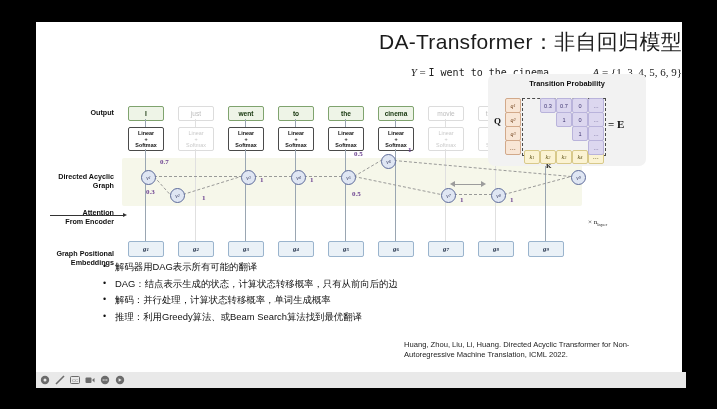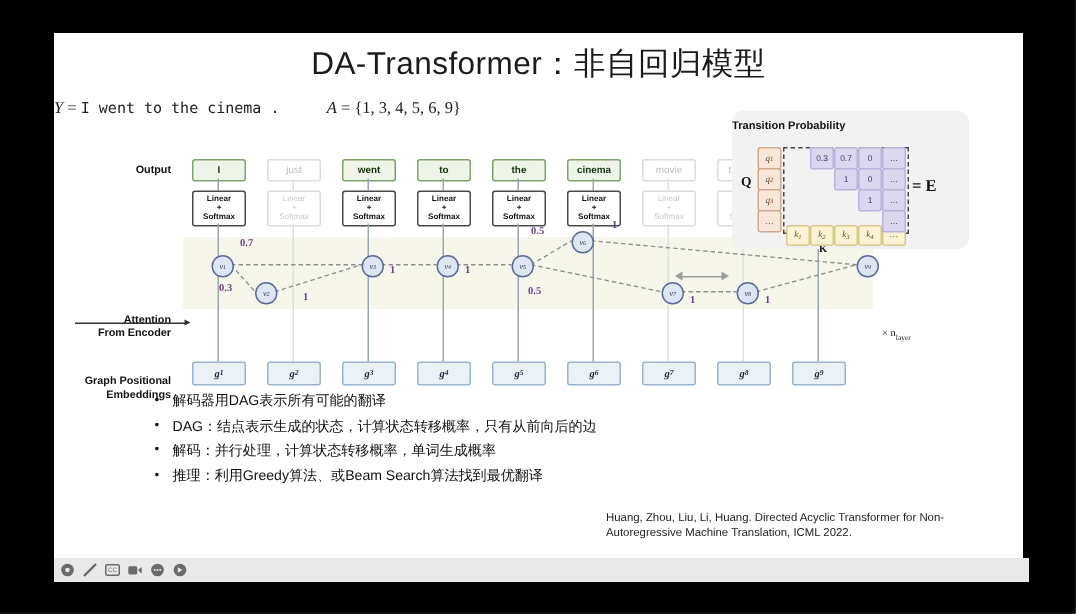--- a/index.html
+++ b/index.html
@@ -3,25 +3,25 @@
 <meta charset="utf-8">
 <style>
   html,body{margin:0;padding:0;background:#000;}
   body{width:717px;height:409px;overflow:hidden;font-family:"Liberation Sans",sans-serif;}
   #viewport{position:relative;width:717px;height:409px;background:#000;}
 
   
   #slide{position:absolute;left:36px;top:22px;width:646px;height:350px;background:#fff;overflow:hidden;}
 
   
-  .title{position:absolute;left:0;top:6px;width:646px;text-align:center;
+  .title{position:absolute;left:0;top:6px;width:646px;text-align:right;
          font-size:21px;color:#1b1b1b;letter-spacing:.3px;font-weight:400;}
 
   
-  .formula{position:absolute;left:0;top:44px;width:646px;text-align:left;
+  .formula{position:absolute;left:0;top:44px;width:646px;text-align:right;
            font-family:"Liberation Serif",serif;font-size:11px;color:#222;}
   .formula .mono{font-family:"DejaVu Sans Mono",monospace;font-size:10px;}
   .formula i{font-style:italic;}
   .gap{display:inline-block;width:26px;}
 
   
   #diagram{position:absolute;left:0;top:62px;width:646px;height:172px;}
 
   .rowlabel{position:absolute;font-size:7.2px;font-weight:bold;color:#111;
             text-align:right;line-height:9px;width:74px;}
@@ -64,21 +64,21 @@
        font-family:"Liberation Serif",serif;font-style:italic;font-weight:bold;}
   .gpe sub{font-size:5px;}
 
   .attnline{position:absolute;left:14px;top:131px;width:74px;height:1px;background:#333;}
   .attnline:after{content:"";position:absolute;right:-3px;top:-2px;border-left:4px solid #333;
                   border-top:2.5px solid transparent;border-bottom:2.5px solid transparent;}
 
   
   #tpanel{position:absolute;left:452px;top:52px;width:158px;height:92px;
           background:#f2f2f2;border-radius:7px;}
-  .tp-title{position:absolute;left:0;top:5px;width:158px;text-align:left;
+  .tp-title{position:absolute;left:0;top:5px;width:158px;text-align:center;
             font-size:7.4px;font-weight:bold;color:#111;}
   .qlabel{position:absolute;left:6px;top:42px;font-size:9px;font-weight:bold;
           font-family:"Liberation Serif",serif;color:#111;}
   .qcell{position:absolute;left:17px;width:14px;height:13px;border:1px solid #d2a98a;
          border-radius:2px;background:#f8e6d6;font-size:6px;color:#6b3b14;
          display:flex;align-items:center;justify-content:center;
          font-family:"Liberation Serif",serif;font-style:italic;}
   .qcell sub{font-size:4.4px;}
   .kcell{position:absolute;top:76px;width:14px;height:12px;border:1px solid #d8c98a;
          border-radius:2px;background:#fbf3d3;font-size:6px;color:#5e5214;
@@ -130,20 +130,22 @@
       <span class="mono">I went to the cinema .</span>
       <span class="gap"></span>
       <i>A</i>
       <span>=</span>
       <span>{1, 3, 4, 5, 6, 9}</span>
     </div>
 
     <div id="diagram">
 
       <div class="rowlabel" style="left:4px;top:24px;">Output</div>
+      <div class="rowlabel" style="left:4px;top:88px;white-space:pre-line;">Directed Acyclic
+Graph</div>
       <div class="rowlabel" style="left:4px;top:124px;white-space:pre-line;">Attention
 From Encoder</div>
       <div class="rowlabel" style="left:4px;top:165px;white-space:pre-line;">Graph Positional
 Embeddings</div>
 
       <div class="dagband"></div>
       <div id="cols">
           <div class="tok" style="left: 92px; top: 22px;">I</div>
           <div class="vwire" style="left: 109px; top: 35px; height: 8px;"></div>
           <div class="lsm" style="left: 92px; top: 43px;">

